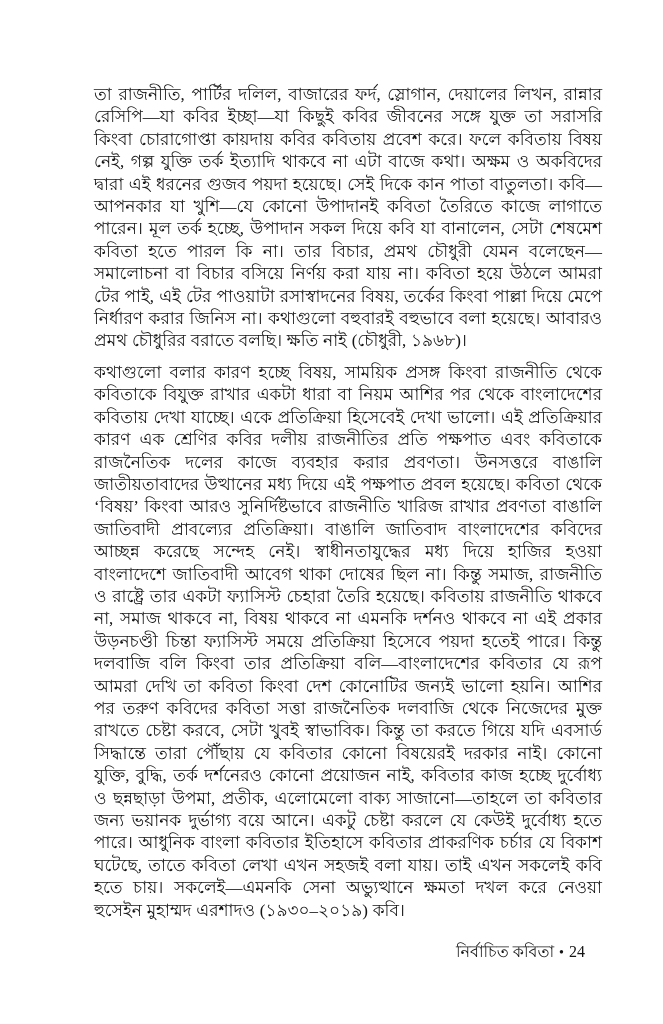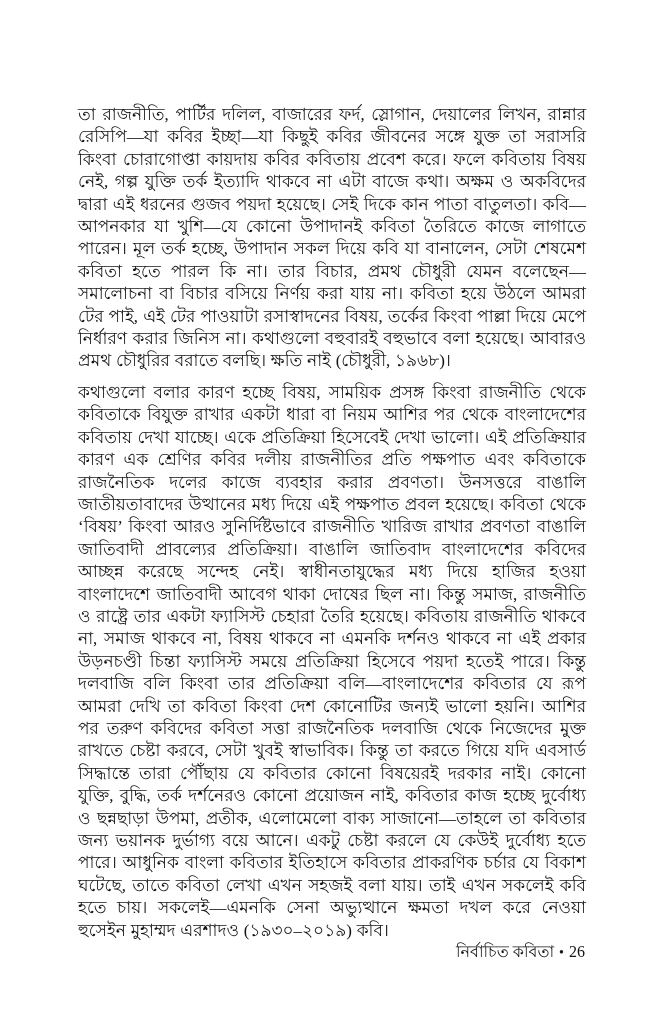--- a/index.html
+++ b/index.html
@@ -11,24 +11,23 @@
     position: relative;
     width: 663px;
     height: 1024px;
     background: #ffffff;
     overflow: hidden;
     font-family: "Liberation Serif", "DejaVu Serif", serif;
     color: #141414;
   }
   .text-block {
     position: absolute;
-    left: 78px;
+    left: 94px;
     top: 84px;
     width: 508px;
-    margin-top: 20px;
   }
   .text-block p {
     margin: 0 0 9px 0;
     font-size: 17px;
     line-height: 22.4px;
     text-align: justify;
     word-spacing: 0.5px;
   }
   .page-footer {
     position: absolute;
@@ -49,16 +48,16 @@
 <body>
 
 <div class="page">
 
   <div class="text-block">
     <p>তা রাজনীতি, পার্টির দলিল, বাজারের ফর্দ, স্লোগান, দেয়ালের লিখন, রান্নার রেসিপি—যা কবির ইচ্ছা—যা কিছুই কবির জীবনের সঙ্গে যুক্ত তা সরাসরি কিংবা চোরাগোপ্তা কায়দায় কবির কবিতায় প্রবেশ করে। ফলে কবিতায় বিষয় নেই, গল্প যুক্তি তর্ক ইত্যাদি থাকবে না এটা বাজে কথা। অক্ষম ও অকবিদের দ্বারা এই ধরনের গুজব পয়দা হয়েছে। সেই দিকে কান পাতা বাতুলতা। কবি—আপনকার যা খুশি—যে কোনো উপাদানই কবিতা তৈরিতে কাজে লাগাতে পারেন। মূল তর্ক হচ্ছে, উপাদান সকল দিয়ে কবি যা বানালেন, সেটা শেষমেশ কবিতা হতে পারল কি না। তার বিচার, প্রমথ চৌধুরী যেমন বলেছেন—সমালোচনা বা বিচার বসিয়ে নির্ণয় করা যায় না। কবিতা হয়ে উঠলে আমরা টের পাই, এই টের পাওয়াটা রসাস্বাদনের বিষয়, তর্কের কিংবা পাল্লা দিয়ে মেপে নির্ধারণ করার জিনিস না। কথাগুলো বহুবারই বহুভাবে বলা হয়েছে। আবারও প্রমথ চৌধুরির বরাতে বলছি। ক্ষতি নাই (চৌধুরী, ১৯৬৮)।</p>
     <p>কথাগুলো বলার কারণ হচ্ছে বিষয়, সাময়িক প্রসঙ্গ কিংবা রাজনীতি থেকে কবিতাকে বিযুক্ত রাখার একটা ধারা বা নিয়ম আশির পর থেকে বাংলাদেশের কবিতায় দেখা যাচ্ছে। একে প্রতিক্রিয়া হিসেবেই দেখা ভালো। এই প্রতিক্রিয়ার কারণ এক শ্রেণির কবির দলীয় রাজনীতির প্রতি পক্ষপাত এবং কবিতাকে রাজনৈতিক দলের কাজে ব্যবহার করার প্রবণতা। উনসত্তরে বাঙালি জাতীয়তাবাদের উত্থানের মধ্য দিয়ে এই পক্ষপাত প্রবল হয়েছে। কবিতা থেকে ‘বিষয়’ কিংবা আরও সুনির্দিষ্টভাবে রাজনীতি খারিজ রাখার প্রবণতা বাঙালি জাতিবাদী প্রাবল্যের প্রতিক্রিয়া। বাঙালি জাতিবাদ বাংলাদেশের কবিদের আচ্ছন্ন করেছে সন্দেহ নেই। স্বাধীনতাযুদ্ধের মধ্য দিয়ে হাজির হওয়া বাংলাদেশে জাতিবাদী আবেগ থাকা দোষের ছিল না। কিন্তু সমাজ, রাজনীতি ও রাষ্ট্রে তার একটা ফ্যাসিস্ট চেহারা তৈরি হয়েছে। কবিতায় রাজনীতি থাকবে না, সমাজ থাকবে না, বিষয় থাকবে না এমনকি দর্শনও থাকবে না এই প্রকার উড়নচণ্ডী চিন্তা ফ্যাসিস্ট সময়ে প্রতিক্রিয়া হিসেবে পয়দা হতেই পারে। কিন্তু দলবাজি বলি কিংবা তার প্রতিক্রিয়া বলি—বাংলাদেশের কবিতার যে রূপ আমরা দেখি তা কবিতা কিংবা দেশ কোনোটির জন্যই ভালো হয়নি। আশির পর তরুণ কবিদের কবিতা সত্তা রাজনৈতিক দলবাজি থেকে নিজেদের মুক্ত রাখতে চেষ্টা করবে, সেটা খুবই স্বাভাবিক। কিন্তু তা করতে গিয়ে যদি এবসার্ড সিদ্ধান্তে তারা পৌঁছায় যে কবিতার কোনো বিষয়েরই দরকার নাই। কোনো যুক্তি, বুদ্ধি, তর্ক দর্শনেরও কোনো প্রয়োজন নাই, কবিতার কাজ হচ্ছে দুর্বোধ্য ও ছন্নছাড়া উপমা, প্রতীক, এলোমেলো বাক্য সাজানো—তাহলে তা কবিতার জন্য ভয়ানক দুর্ভাগ্য বয়ে আনে। একটু চেষ্টা করলে যে কেউই দুর্বোধ্য হতে পারে। আধুনিক বাংলা কবিতার ইতিহাসে কবিতার প্রাকরণিক চর্চার যে বিকাশ ঘটেছে, তাতে কবিতা লেখা এখন সহজই বলা যায়। তাই এখন সকলেই কবি হতে চায়। সকলেই—এমনকি সেনা অভ্যুত্থানে ক্ষমতা দখল করে নেওয়া হুসেইন মুহাম্মদ এরশাদও (১৯৩০–২০১৯) কবি।</p>
   </div>
 
   <div class="page-footer">
-    <span>নির্বাচিত কবিতা</span><span class="sep">•</span><span>26</span>
+    <span>নির্বাচিত কবিতা</span><span class="sep">•</span><span>24</span>
   </div>
 
 </div>
 
 </body></html>

